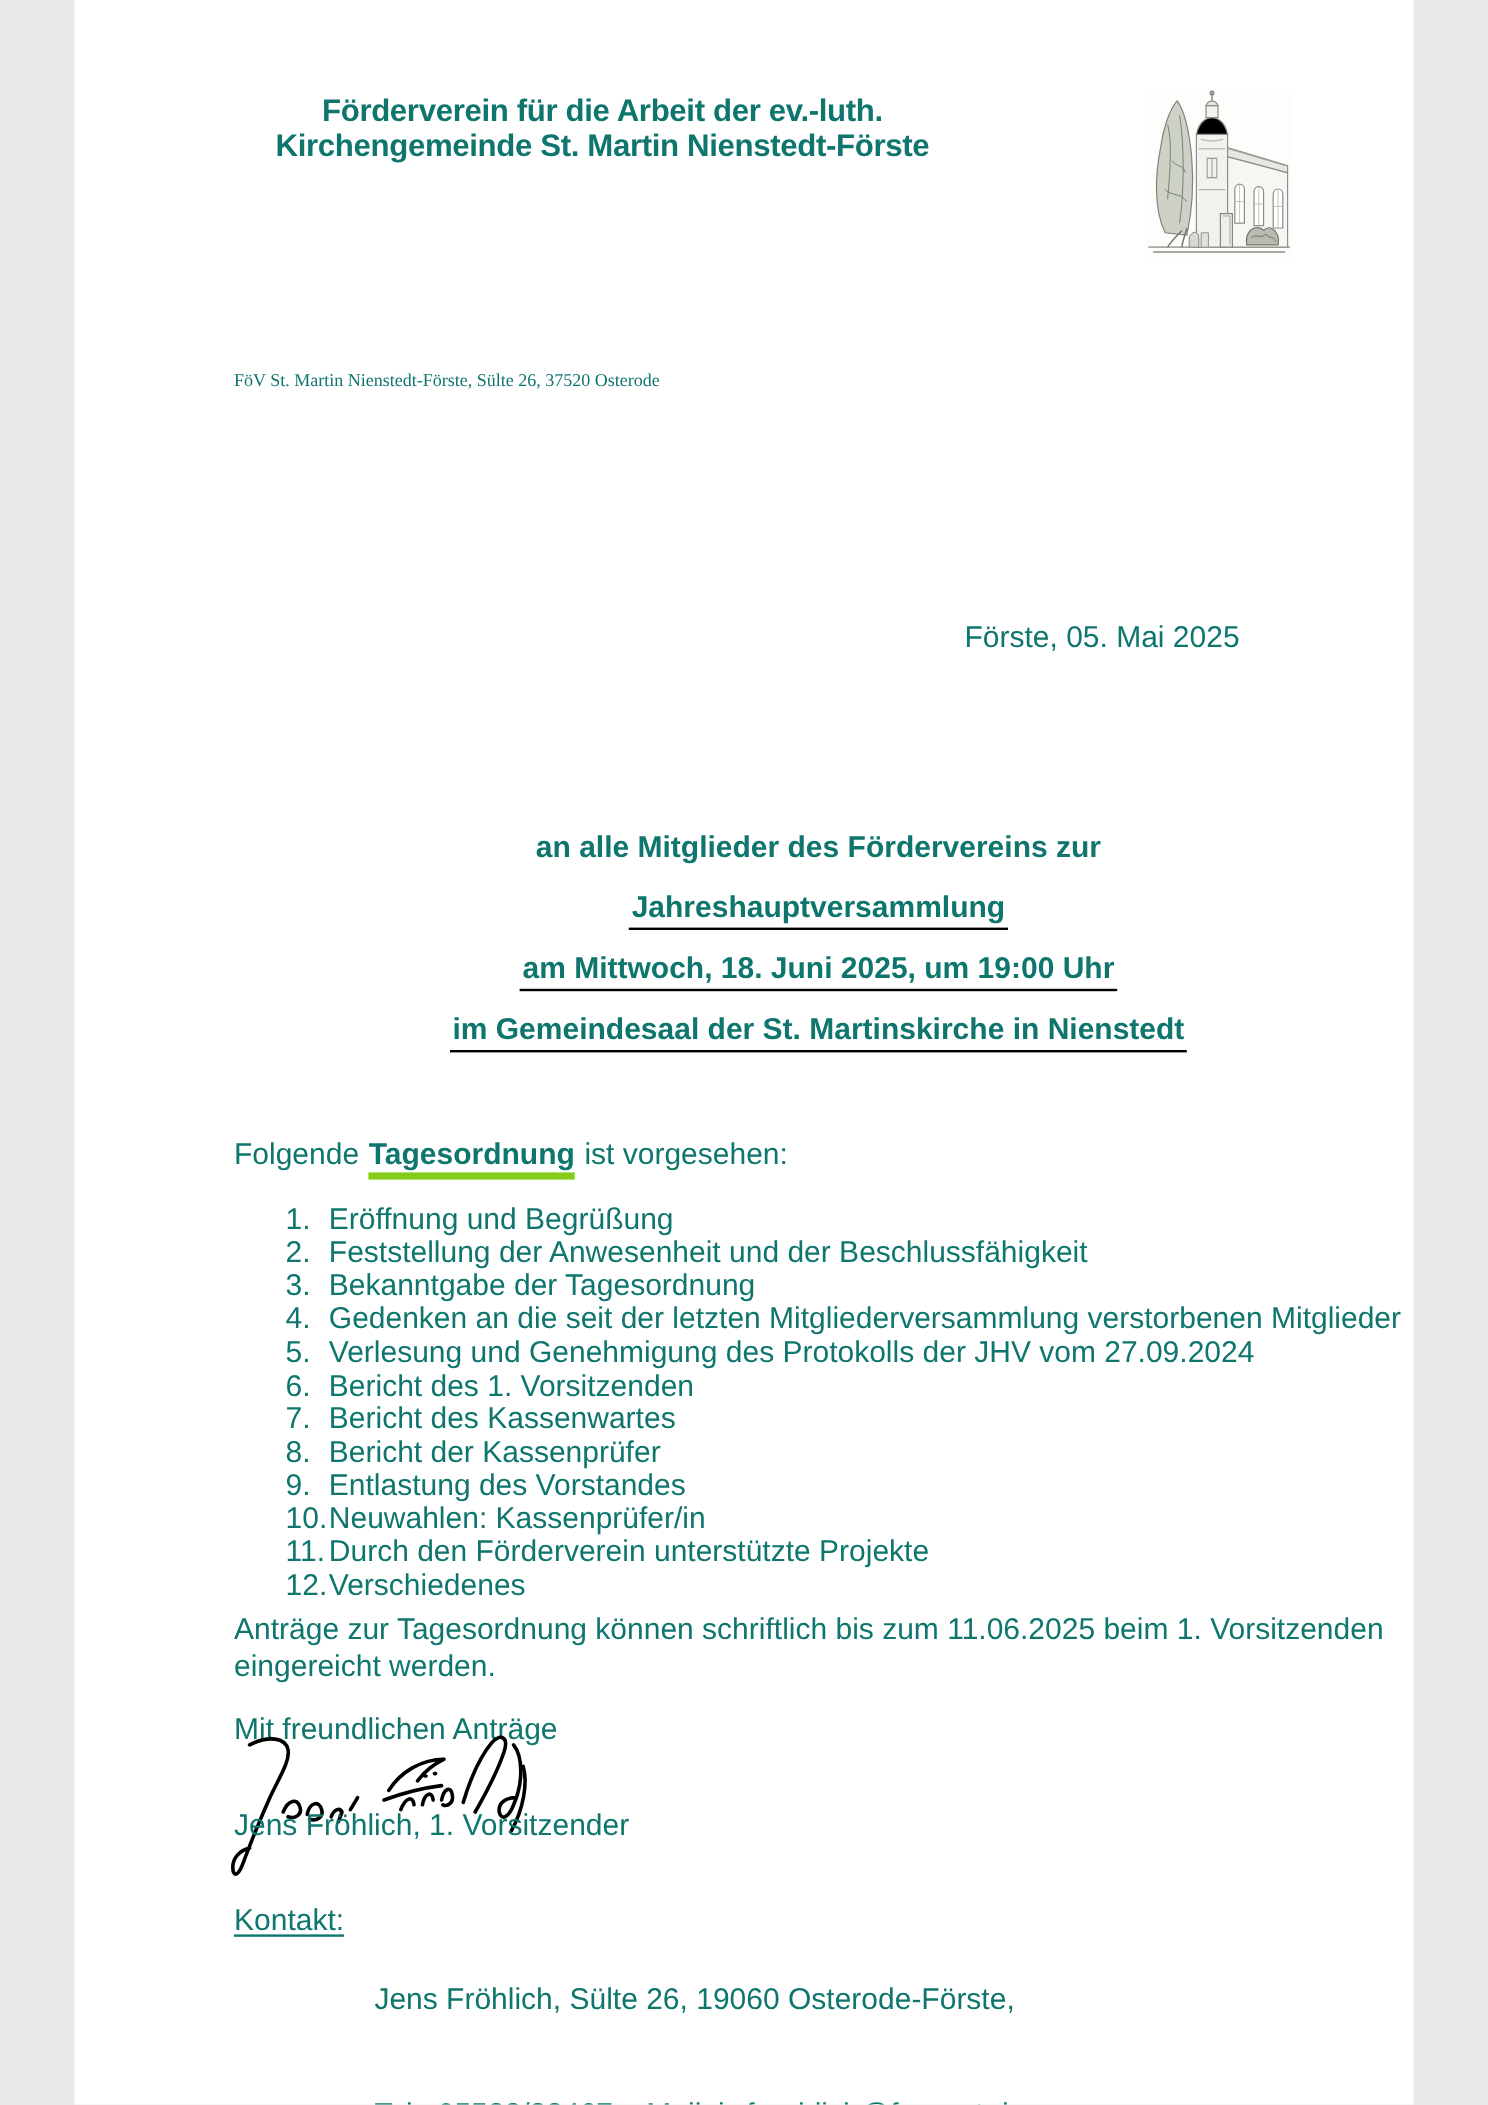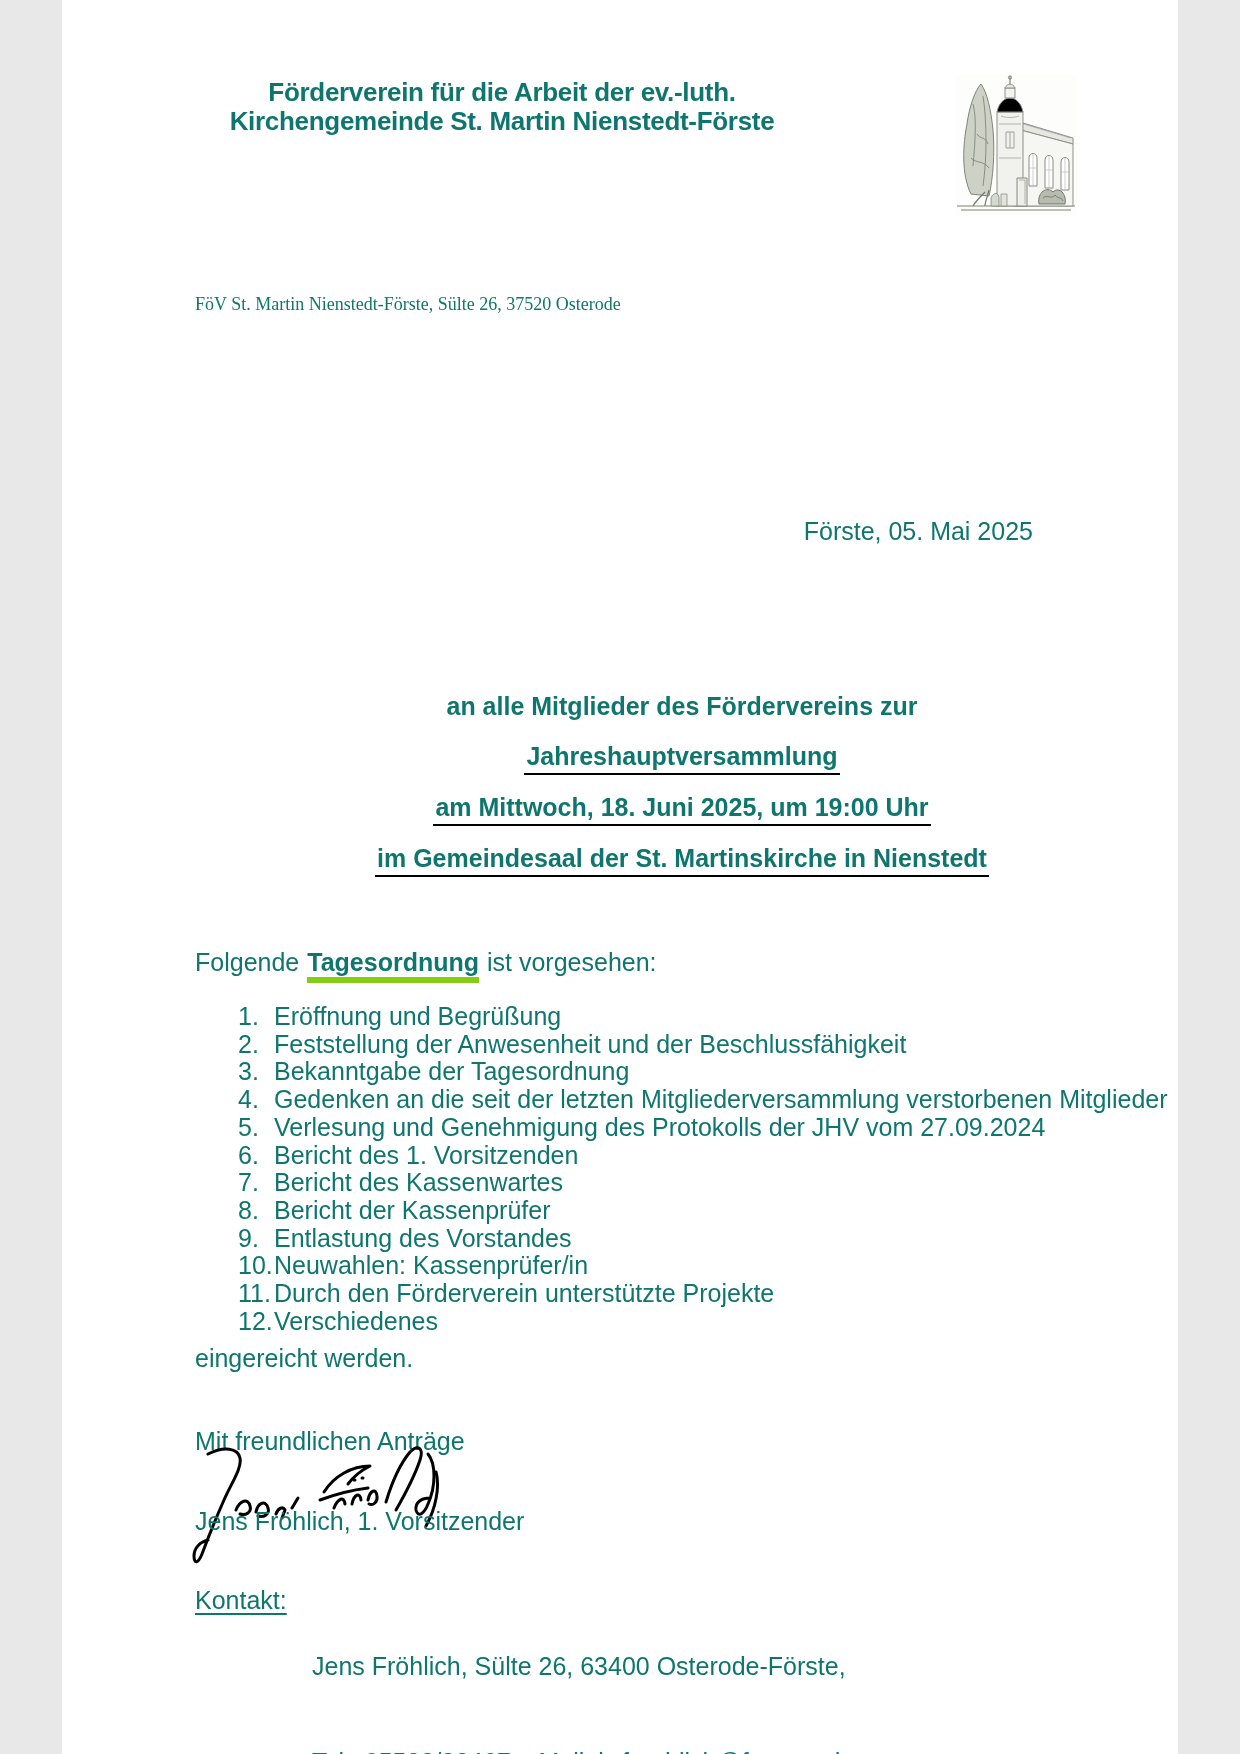--- a/index.html
+++ b/index.html
@@ -9,22 +9,22 @@
     font-family:"Liberation Sans", sans-serif;
     overflow:hidden;
   }
   .abs { position:absolute; }
   .org-name {
     left:90px; top:78px; width:700px;
     text-align:center; font-weight:bold; font-size:26px; line-height:29px;
     letter-spacing:-0.3px;
   }
   .sender-line {
-    left:133px; top:294px; font-family:"Liberation Serif", serif;
-    font-size:18px;
+    left:133px; top:310px; font-family:"Liberation Serif", serif;
+    font-size:15px;
   }
   .date-line {
     right:145px; top:517px; font-size:25px; text-align:right;
   }
   .centerband { left:0; top:0; width:1240px; text-align:center; }
   .title-band { top:601px; }
   .title-text {
     display:inline-block; font-size:42px; font-weight:bold;
     border-bottom:4px solid #000; padding:0 8px 2px 8px; line-height:46px;
   }
@@ -172,20 +172,21 @@
         <span class="agenda-num">11.</span>
         <span>Durch den Förderverein unterstützte Projekte</span>
       </div>
     <div class="agenda-row">
         <span class="agenda-num">12.</span>
         <span>Verschiedenes</span>
       </div>
   </div>
 
   <div class="abs note">
+    <div>Anträge zur Tagesordnung können schriftlich bis zum 11.06.2025 beim 1. Vorsitzenden</div>
     <div>eingereicht werden.</div>
   </div>
 
   <div class="abs closing">Mit freundlichen Anträge</div>
 
   <div class="abs sig">
     <svg width="300" height="130" viewBox="0 0 300 130" xmlns="http://www.w3.org/2000/svg">
       <g fill="none" stroke="#000" stroke-width="3" stroke-linecap="round" stroke-linejoin="round">
 
         <path d="M24 16 C40 8 54 10 56 20 C58 30 48 44 40 62 C32 80 24 100 18 116 C14 126 10 126 10 118 C10 110 16 104 24 102"></path>
@@ -209,17 +210,17 @@
         <path d="M244 16 C252 26 252 48 244 66 C240 76 234 80 232 72 C231 64 238 60 246 60"></path>
         <path d="M252 34 C256 48 252 70 242 88"></path>
       </g>
     </svg>
   </div>
 
   <div class="abs signer">Jens Fröhlich, 1. Vorsitzender</div>
 
   <div class="abs contact-label">Kontakt:</div>
   <div class="abs contact-lines">
-    <div>Jens Fröhlich, Sülte 26, 63400 Osterode-Förste,</div>
+    <div>Jens Fröhlich, Sülte 26, 19060 Osterode-Förste,</div>
     <div>Tel.  05522/83467, eMail: jwfroehlich@freenet.de</div>
   </div>
 
 </div>
 
 </body></html>

